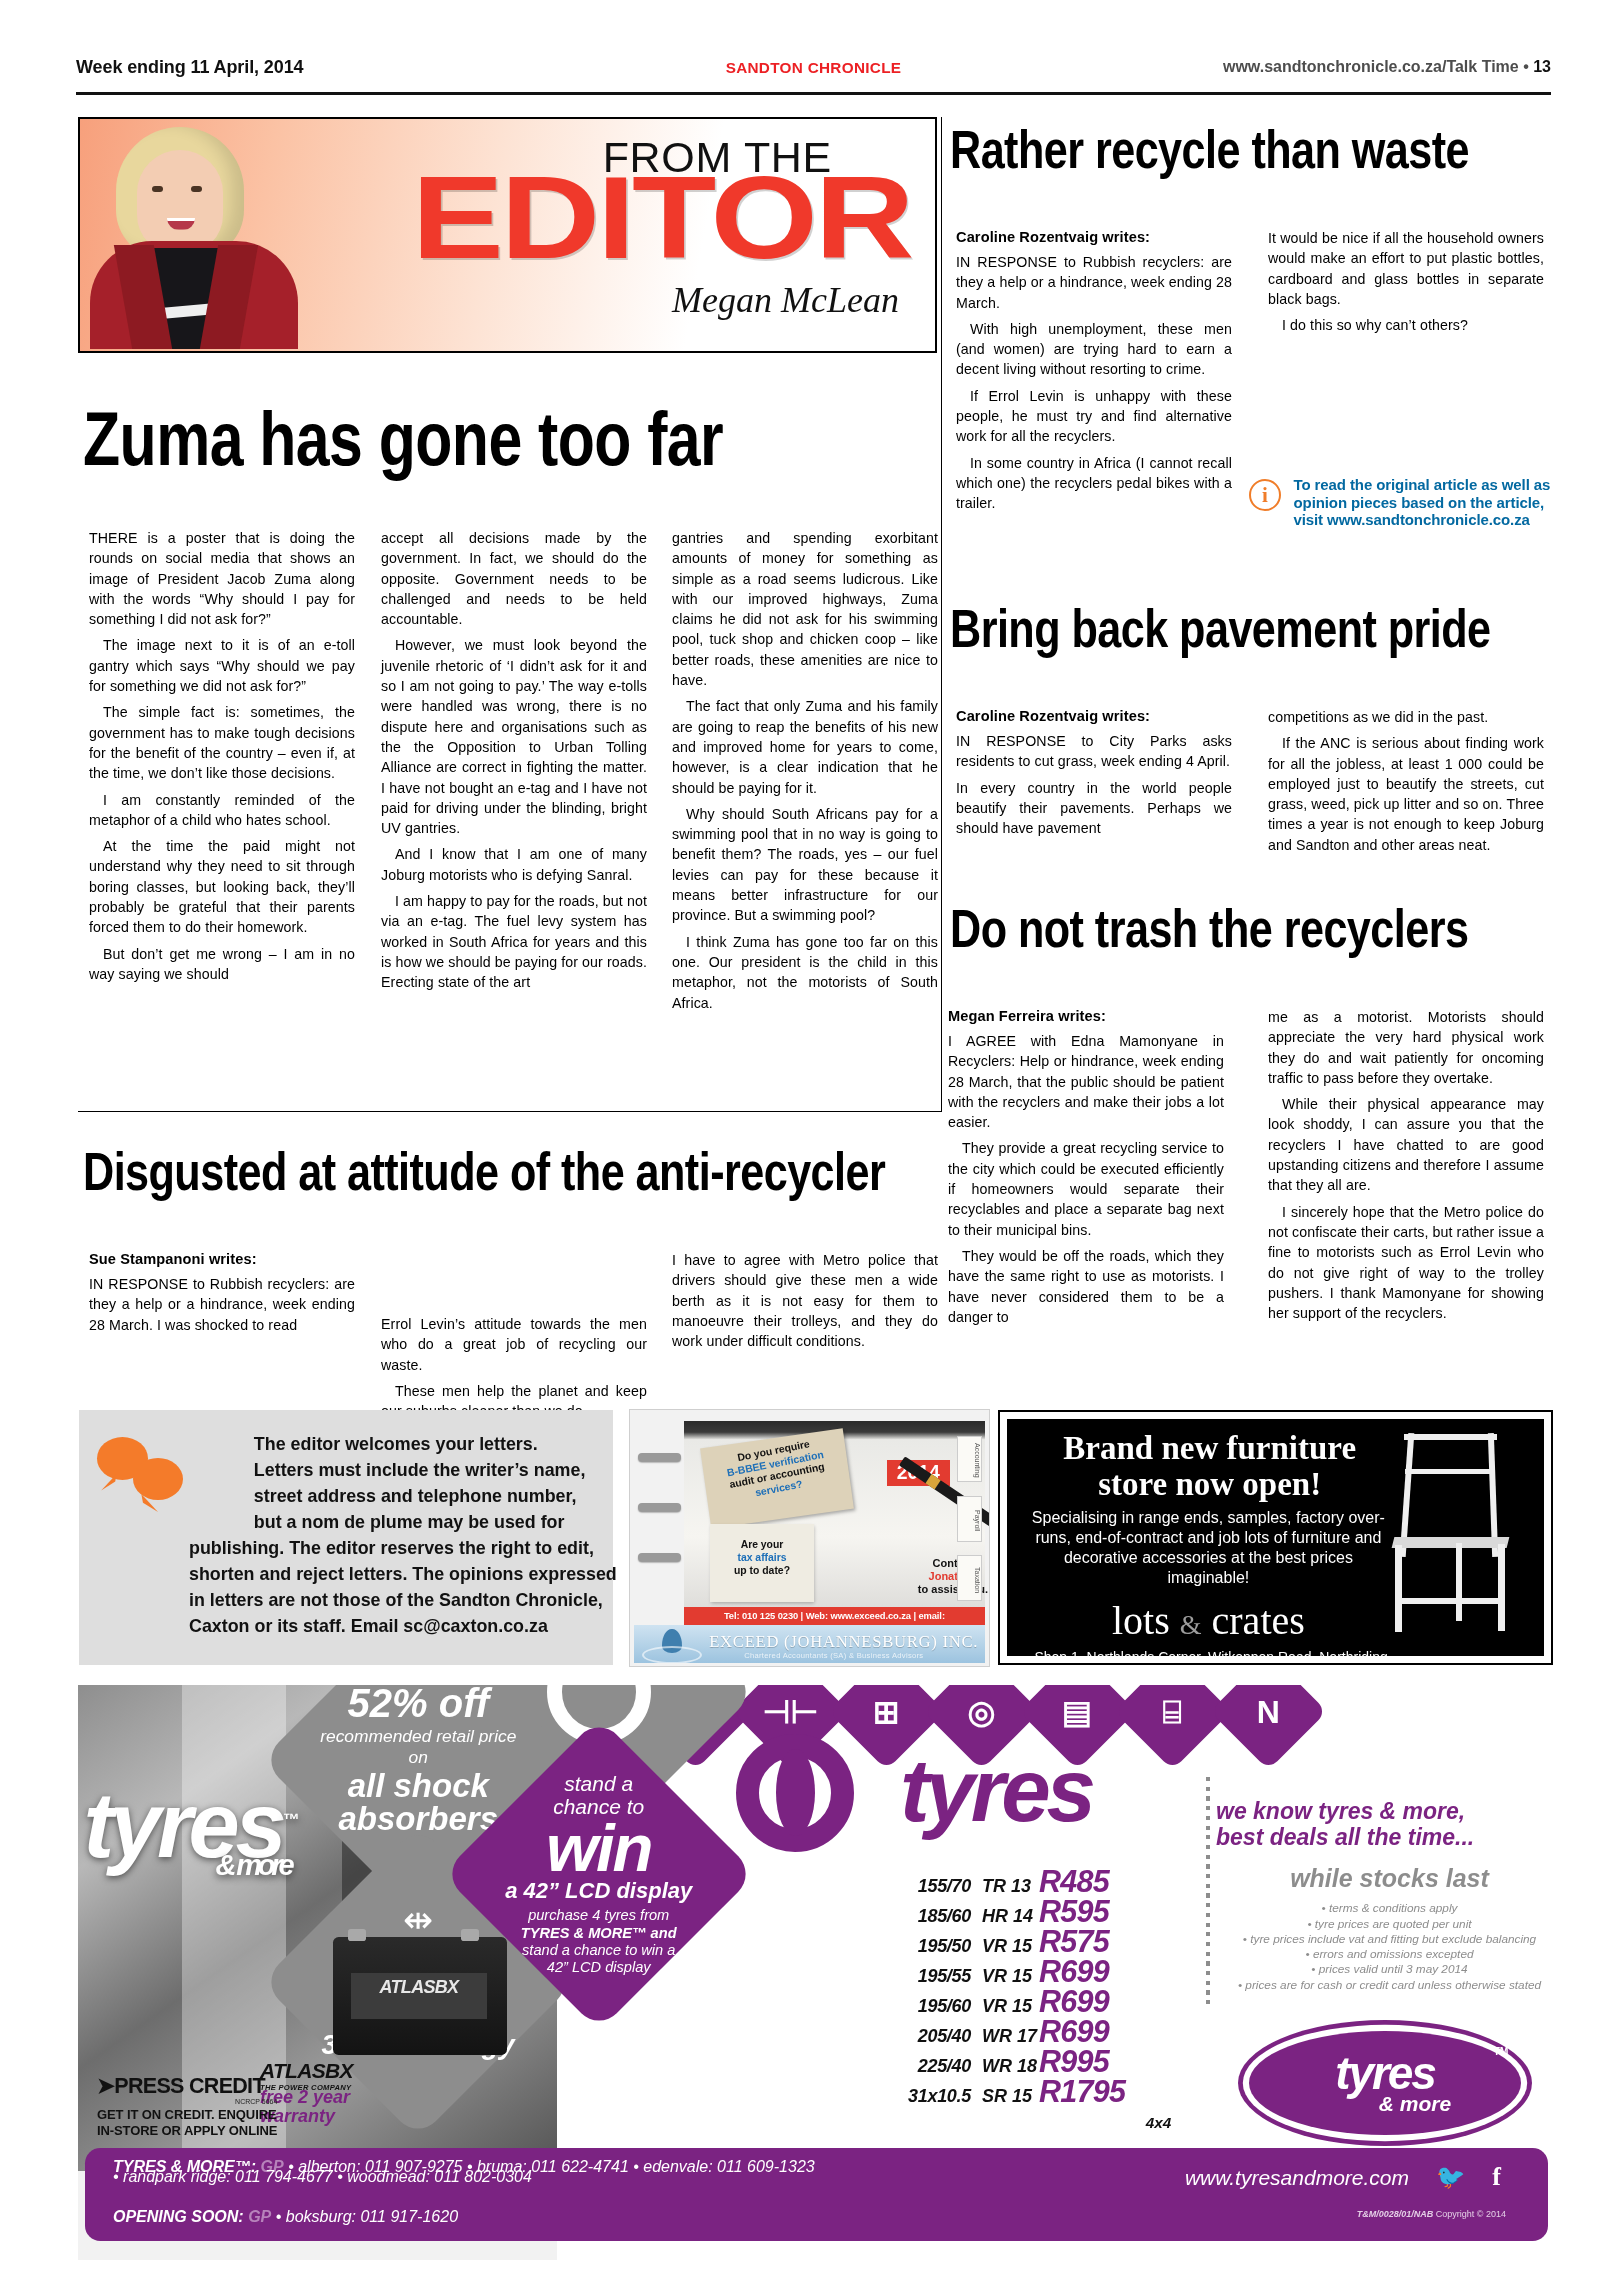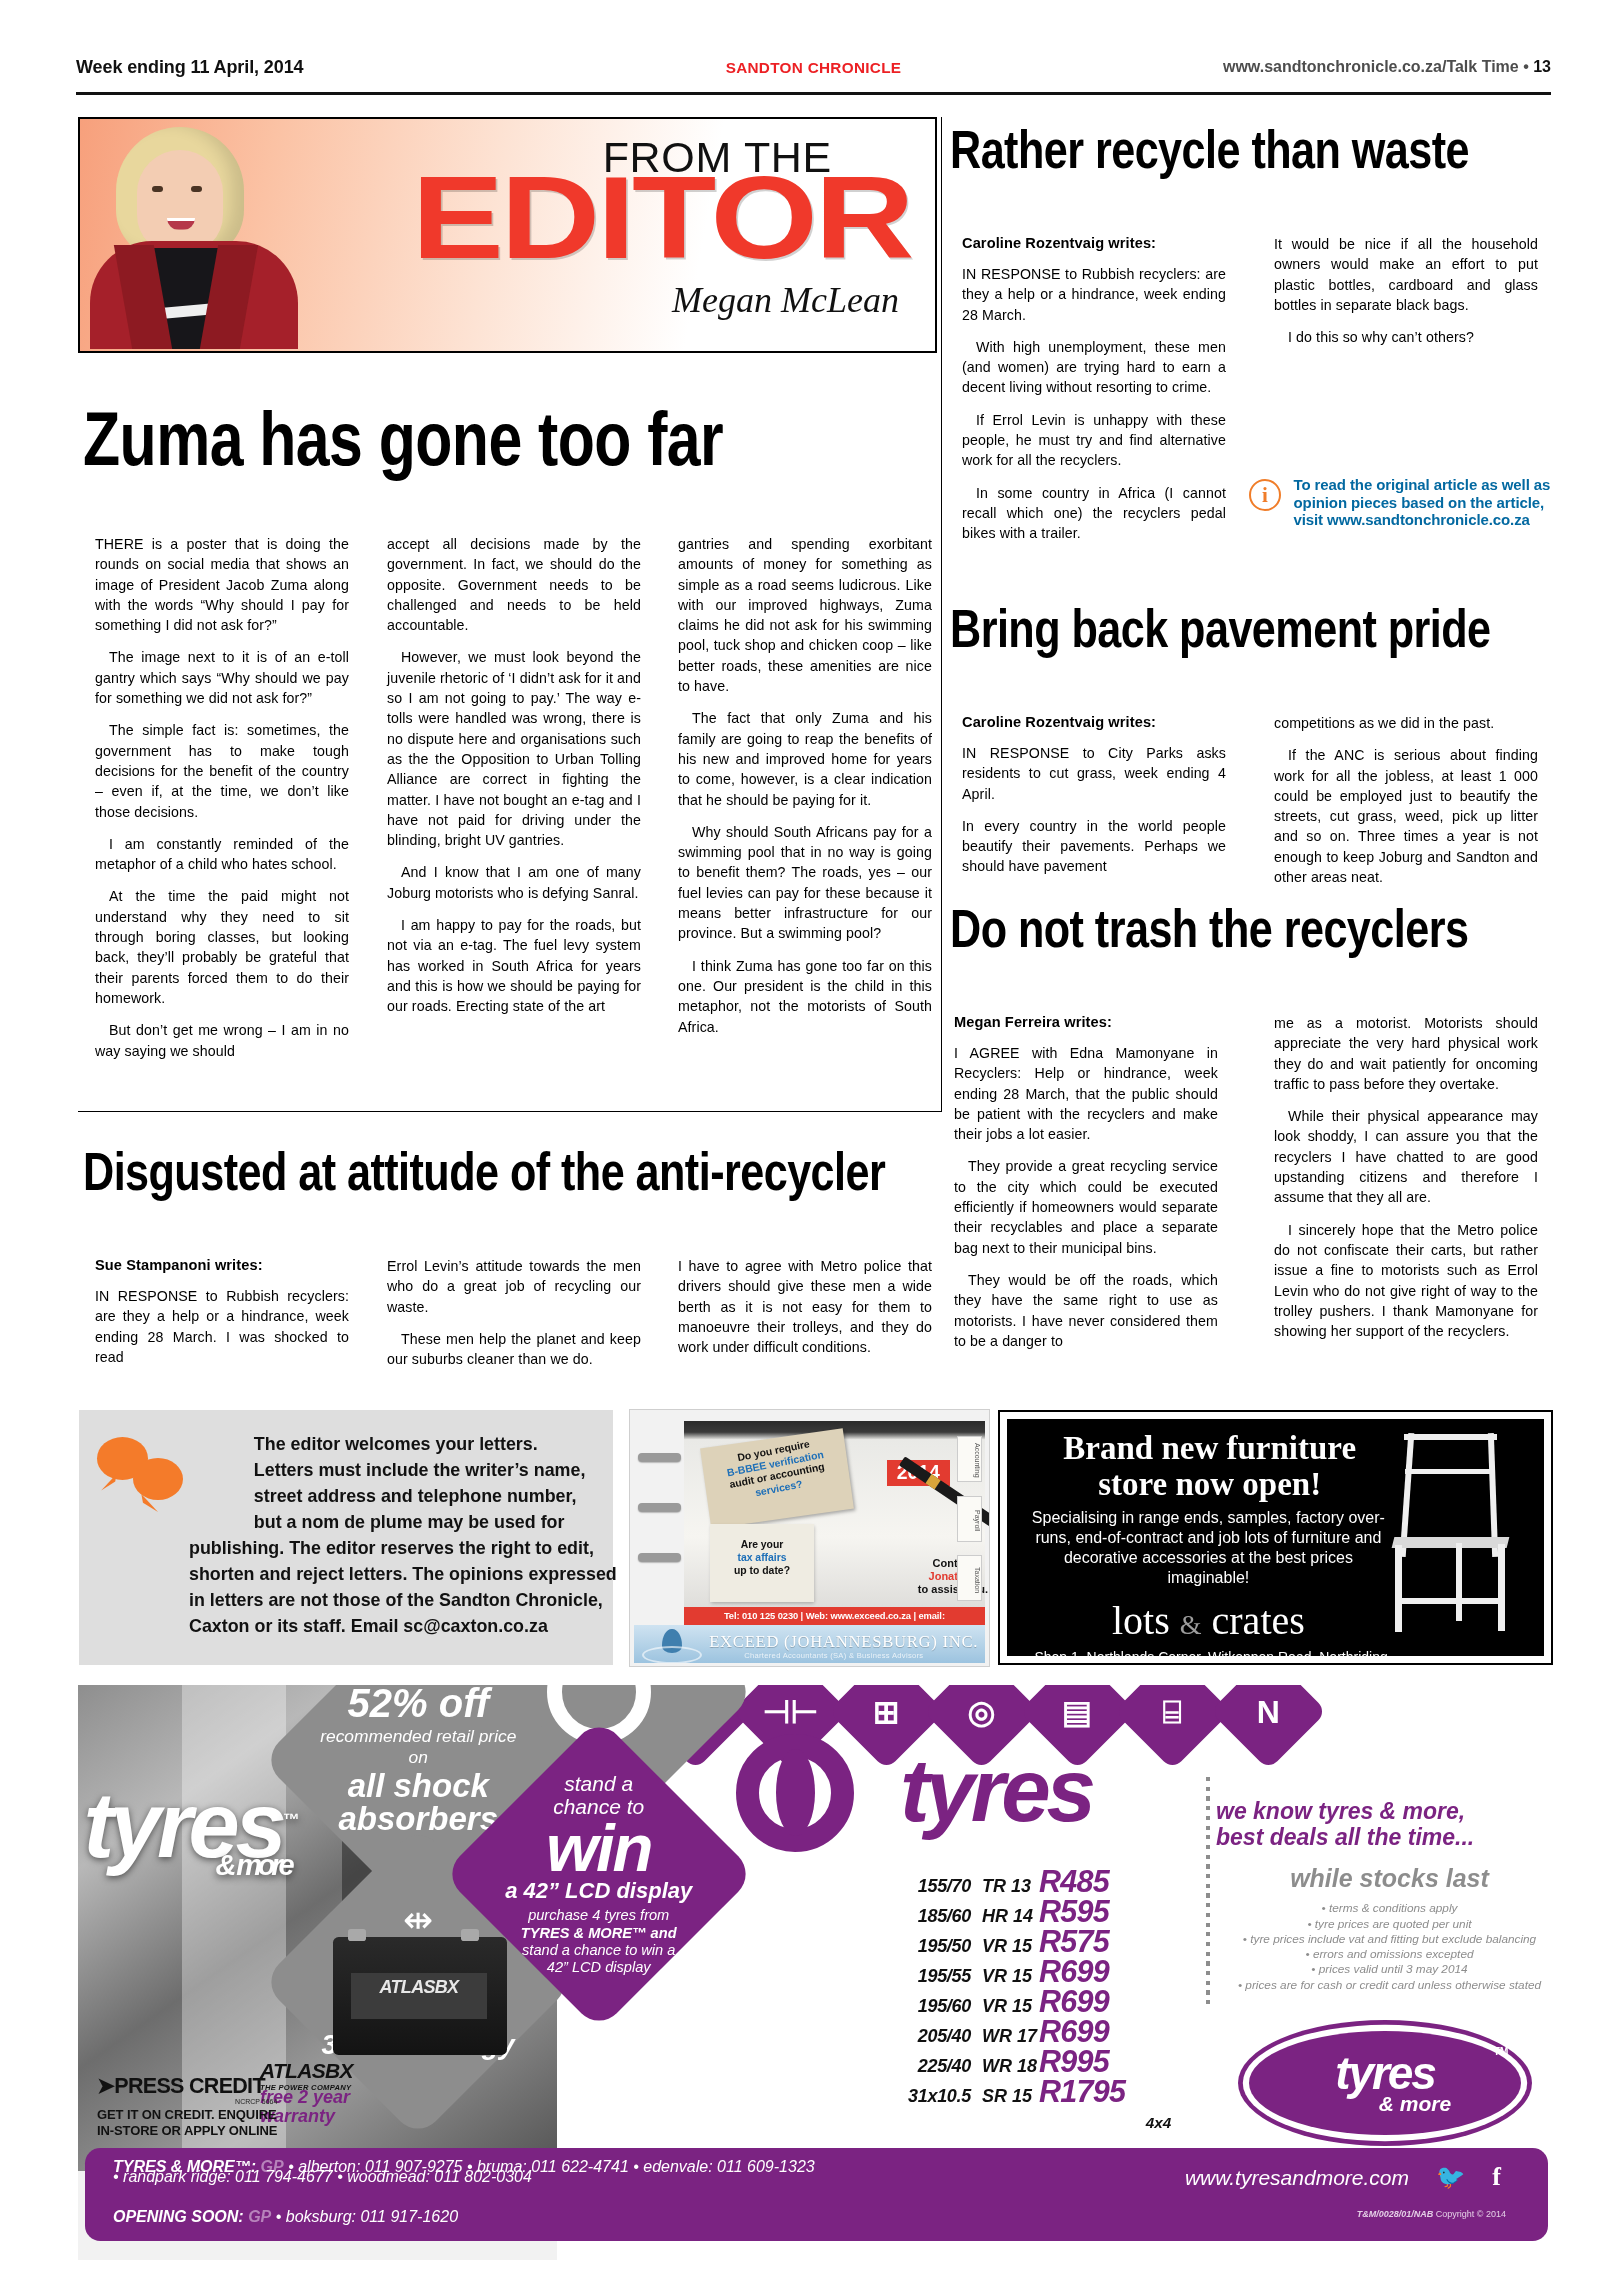--- a/index.html
+++ b/index.html
@@ -108,21 +108,21 @@
   .h-disg   { position:absolute; left:83px; top:1144px; font-size:54px;  line-height:54px; }
 
   
   .body-col {
     position:absolute;
     font-family:"Liberation Sans", sans-serif;
     font-size:14.2px; line-height:20.3px;
     color:#000; text-align:justify;
     letter-spacing:0.1px;
   }
-  .body-col p { text-indent:14px; margin:12px; }
+  .body-col p { text-indent:14px; margin:6px; }
   .body-col p.first { text-indent:0; }
   .byline {
     font-weight:bold; font-size:14.6px; line-height:18px; margin-bottom:18px; text-indent:0 !important;
   }
 
   
   .ec1 { left:83px;  top:522px; width:278px; }
   .ec2 { left:375px;  top:522px; width:278px; }
   .ec3 { left:666px;  top:522px; width:278px; }
 
@@ -133,21 +133,21 @@
   
   .pc1 { left:950px; top:701px; width:288px; }
   .pc2 { left:1262px; top:701px; width:288px; }
 
   
   .tc1 { left:942px; top:1001px; width:288px; }
   .tc2 { left:1262px; top:1001px; width:288px; }
 
   
   .dc1 { left:83px;  top:1244px; width:278px; }
-  .dc2 { left:375px;  top:1244px; width:278px; }
+  .dc2 { left:375px;  top:1308px; width:278px; }
   .dc3 { left:666px;  top:1244px; width:278px; }
 
   
   .infobox {
     position:absolute; left:1249px; top:476px; width:305px; height:75px;
     display:flex; gap:12.5px; align-items:flex-start;
   }
   .infobox .icirc {
     flex:0 0 auto; width:32px; height:32px; border:2.8px solid #f07d29; border-radius:50%;
     color:#f07d29; font-weight:bold; font-size:21px; line-height:28px; text-align:center;

